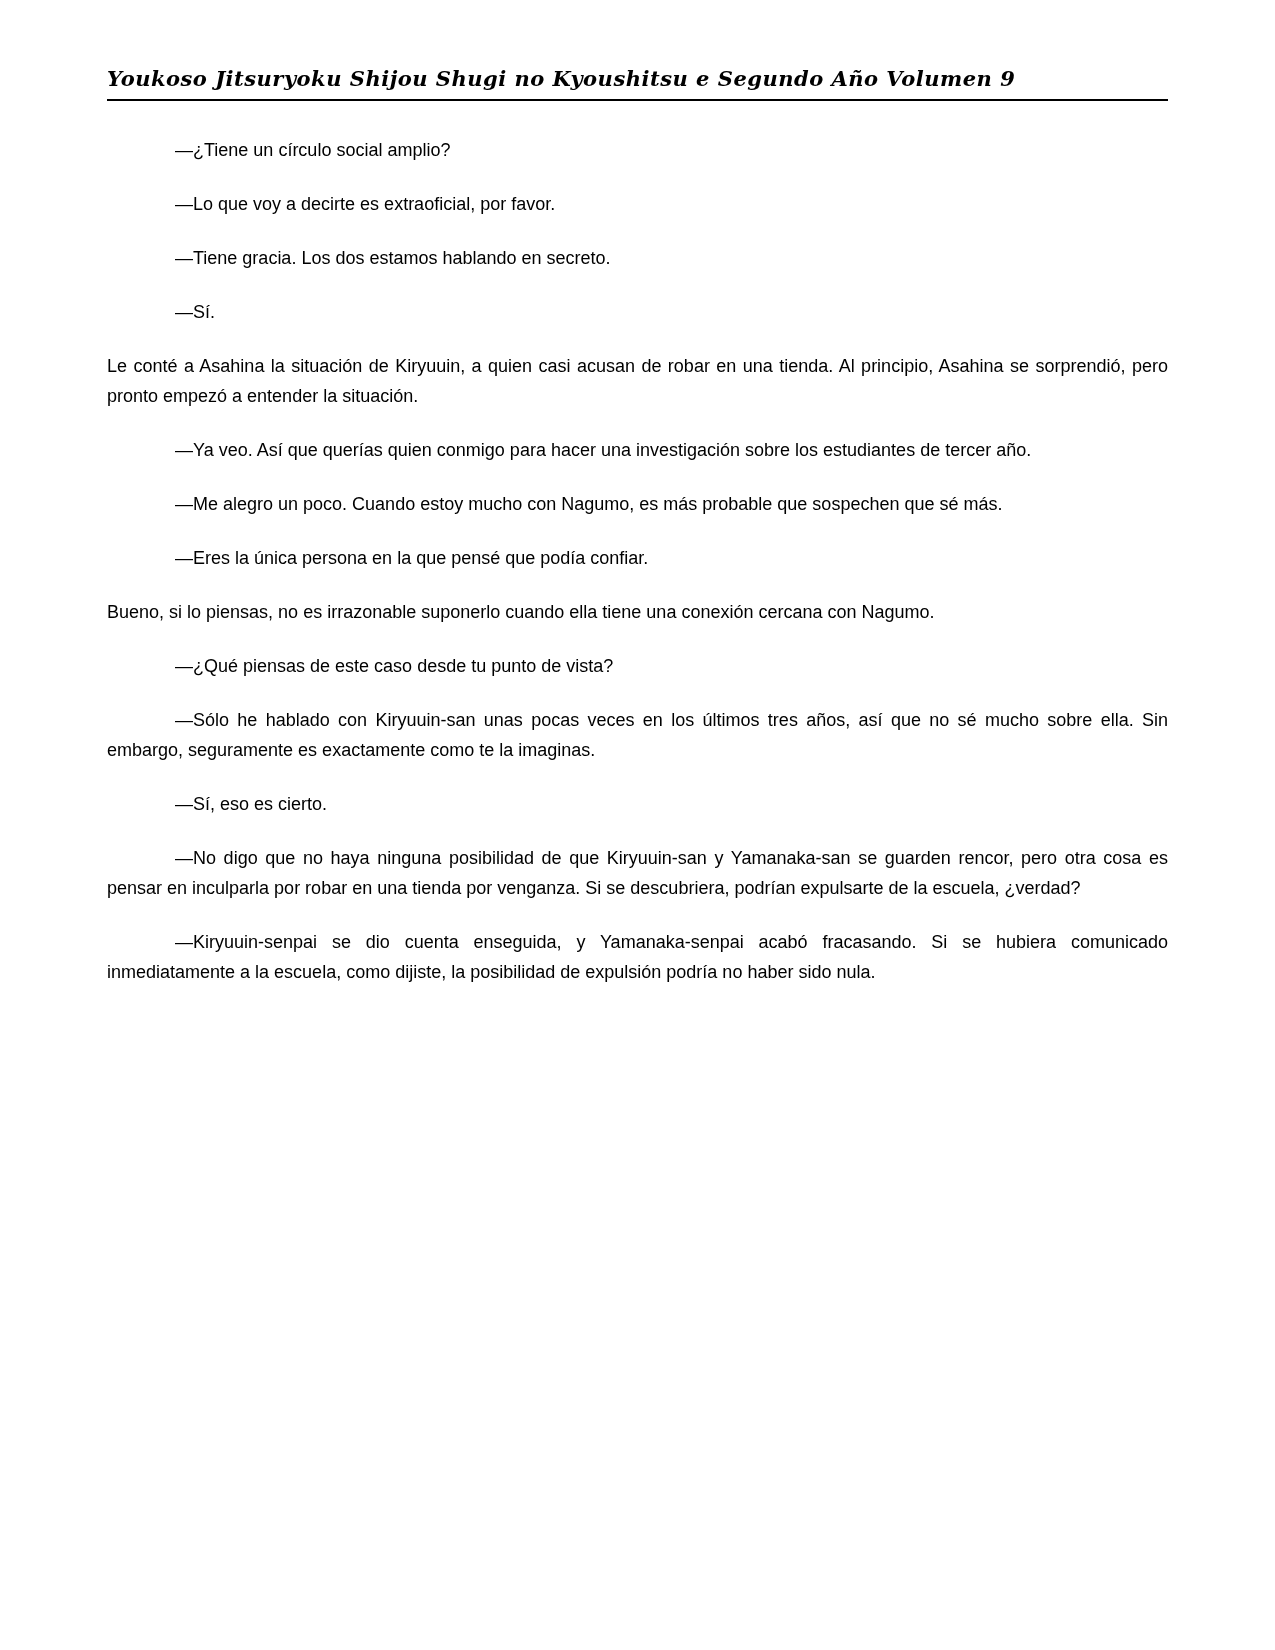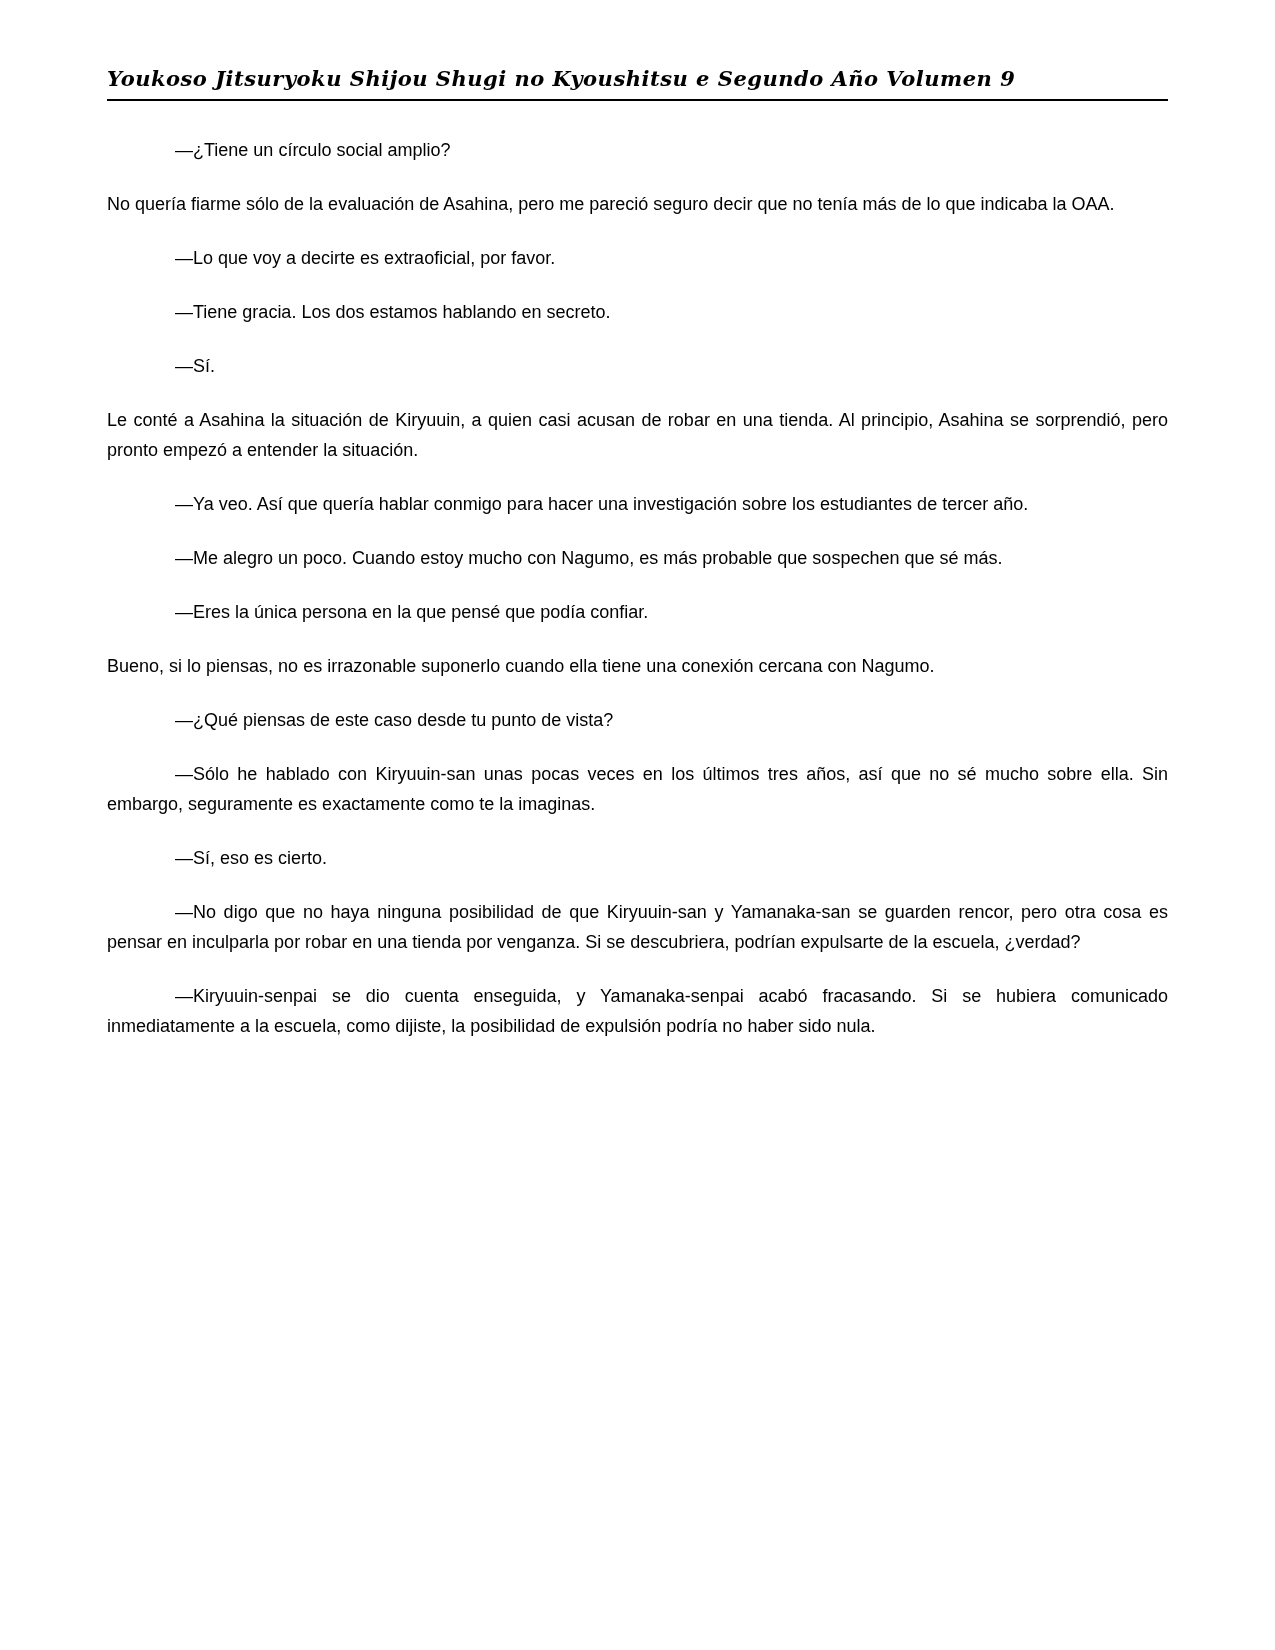--- a/index.html
+++ b/index.html
@@ -81,26 +81,25 @@
 <div class="page">
 
   <div class="content">
     <div class="header">
       <div class="header-title">Youkoso Jitsuryoku Shijou Shugi no Kyoushitsu e  Segundo Año Volumen 9</div>
       <hr class="header-rule" style="border-top-color: rgb(0, 0, 0);">
     </div>
 
     <div class="body-text">
         <p class="para indent">—¿Tiene un círculo social amplio?</p>
-        <p class="para">No quería fiarme sólo de la evaluación de Asahina, pero me pareció seguro decir que no tenía más de lo que indicaba la OAA.</p>
         <p class="para indent">—Lo que voy a decirte es extraoficial, por favor.</p>
         <p class="para indent">—Tiene gracia. Los dos estamos hablando en secreto.</p>
         <p class="para indent">—Sí.</p>
         <p class="para">Le conté a Asahina la situación de Kiryuuin, a quien casi acusan de robar en una tienda. Al principio, Asahina se sorprendió, pero pronto empezó a entender la situación.</p>
-        <p class="para indent">—Ya veo. Así que quería hablar conmigo para hacer una investigación sobre los estudiantes de tercer año.</p>
+        <p class="para indent">—Ya veo. Así que querías quien conmigo para hacer una investigación sobre los estudiantes de tercer año.</p>
         <p class="para indent">—Me alegro un poco. Cuando estoy mucho con Nagumo, es más probable que sospechen que sé más.</p>
         <p class="para indent">—Eres la única persona en la que pensé que podía confiar.</p>
         <p class="para">Bueno, si lo piensas, no es irrazonable suponerlo cuando ella tiene una conexión cercana con Nagumo.</p>
         <p class="para indent">—¿Qué piensas de este caso desde tu punto de vista?</p>
         <p class="para indent">—Sólo he hablado con Kiryuuin-san unas pocas veces en los últimos tres años, así que no sé mucho sobre ella. Sin embargo, seguramente es exactamente como te la imaginas.</p>
         <p class="para indent">—Sí, eso es cierto.</p>
         <p class="para indent">—No digo que no haya ninguna posibilidad de que Kiryuuin-san y Yamanaka-san se guarden rencor, pero otra cosa es pensar en inculparla por robar en una tienda por venganza. Si se descubriera, podrían expulsarte de la escuela, ¿verdad?</p>
         <p class="para indent">—Kiryuuin-senpai se dio cuenta enseguida, y Yamanaka-senpai acabó fracasando. Si se hubiera comunicado inmediatamente a la escuela, como dijiste, la posibilidad de expulsión podría no haber sido nula.</p>
       </div>
   </div>

